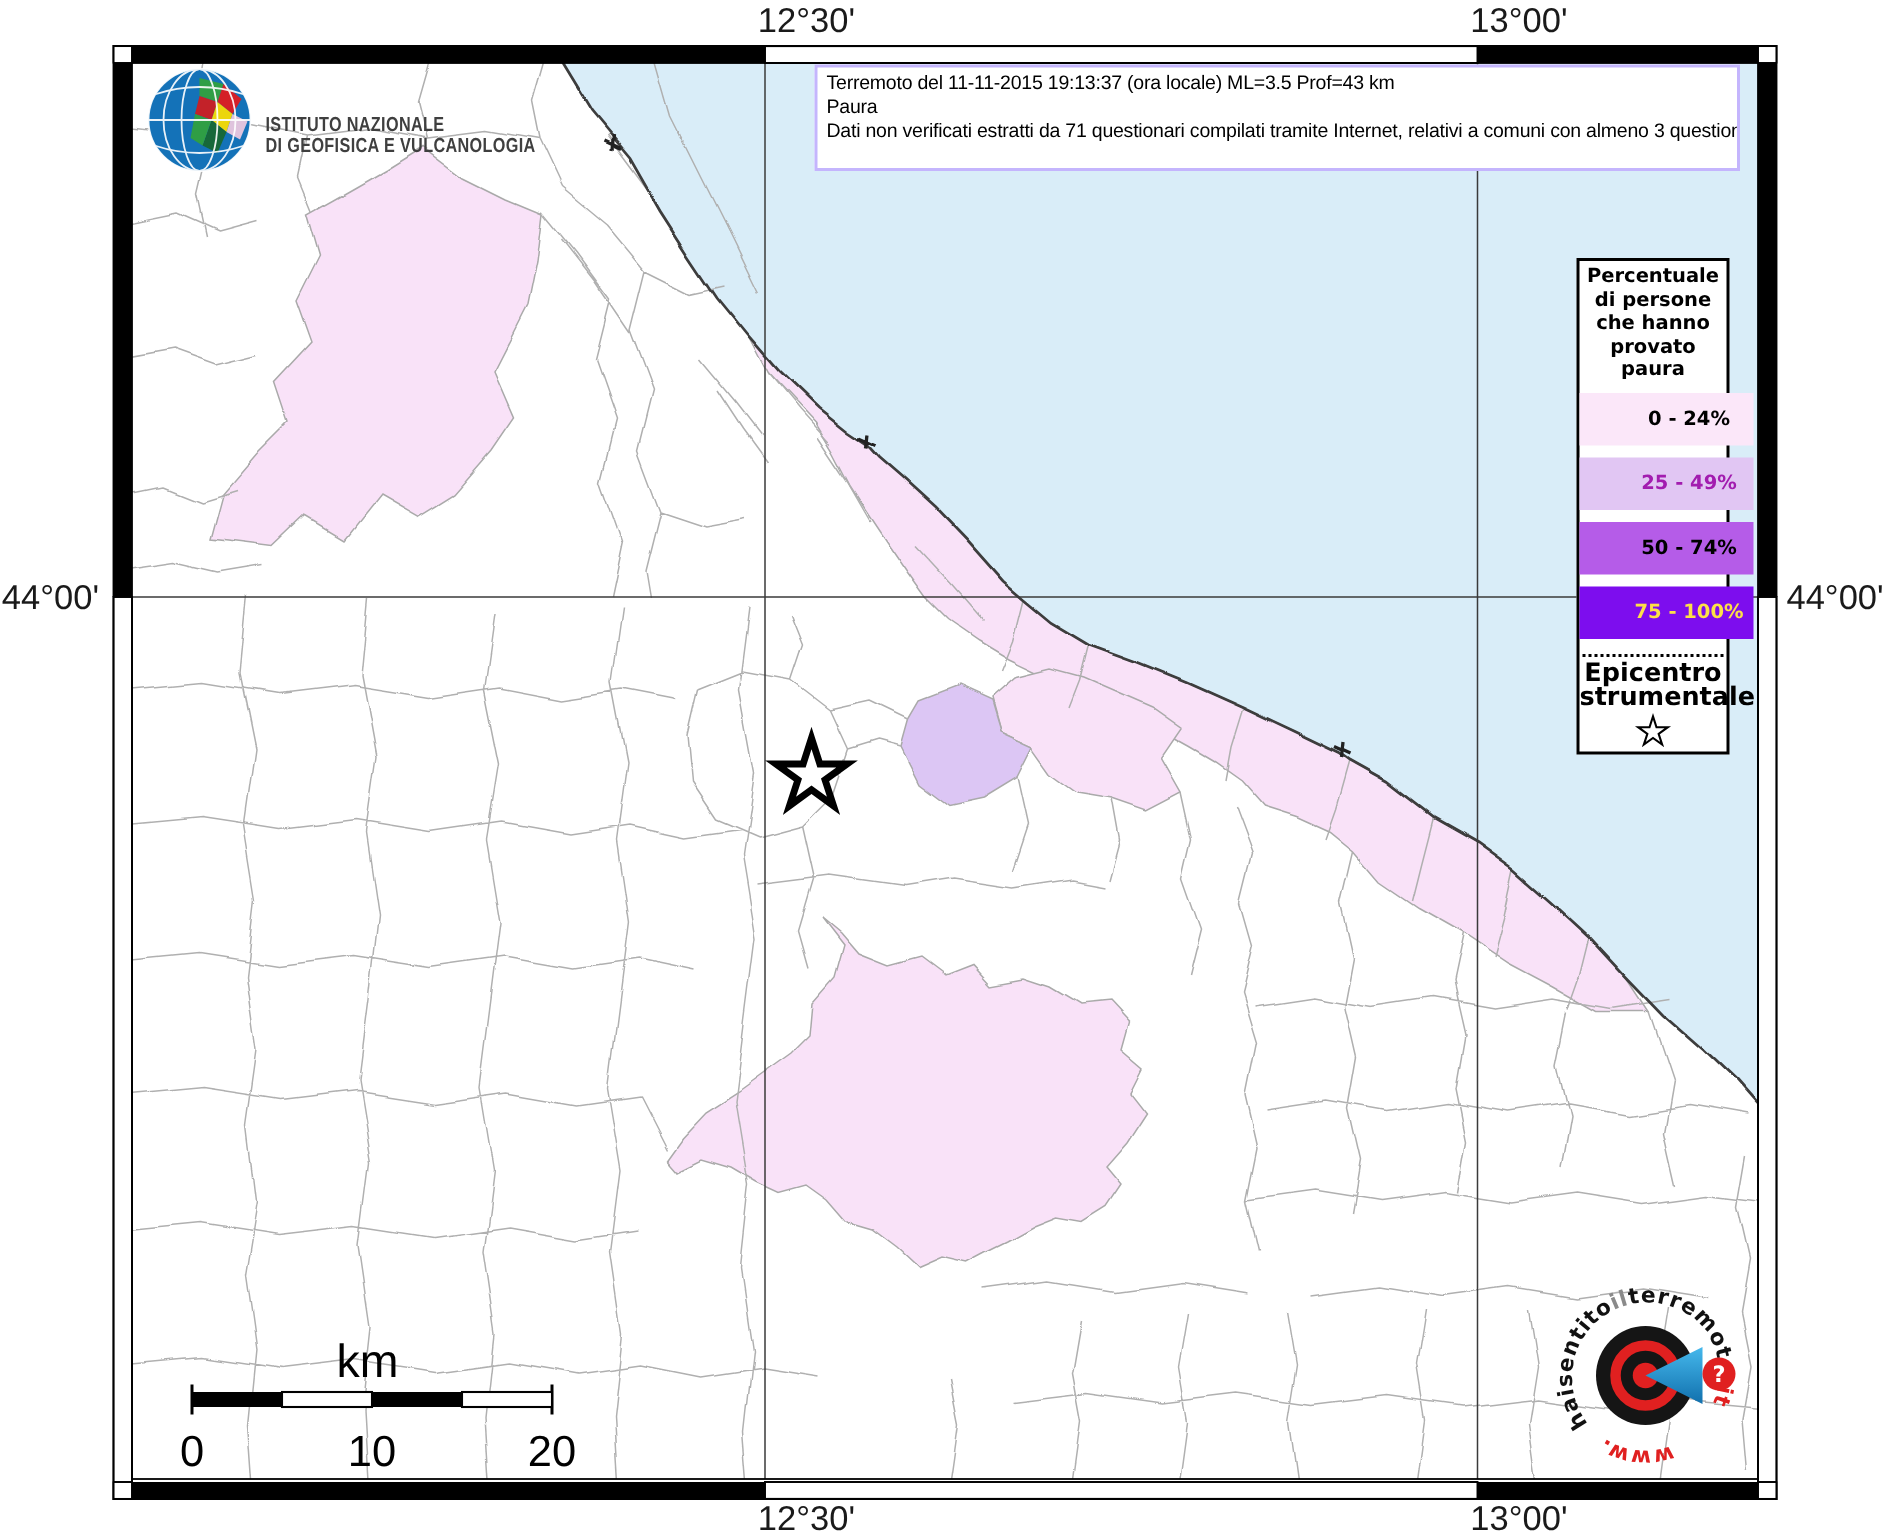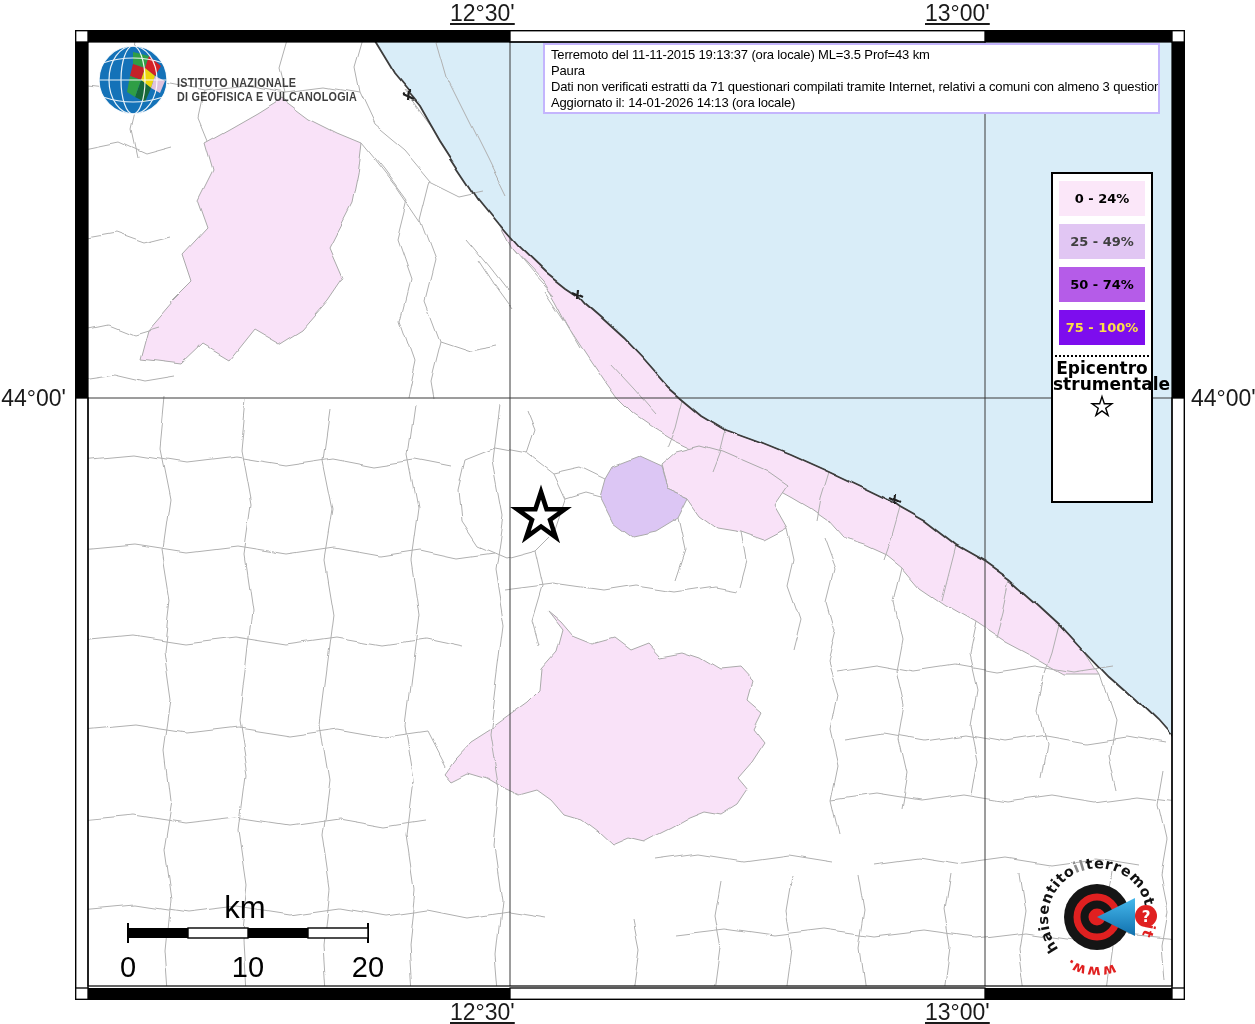--- a/index.html
+++ b/index.html
@@ -2,41 +2,41 @@
 <html><head>
 <meta charset="utf-8">
 <style>
   html,body{margin:0;padding:0;background:#ffffff;}
   #canvas{position:relative;width:1255px;height:1024px;background:#ffffff;overflow:hidden;
           font-family:"Liberation Sans",sans-serif;color:#000;}
   .abs{position:absolute;}
 
   
   .tick{font-size:23px;color:#1a1a1a;white-space:nowrap;}
-  .tick.center{width:120px;text-align:left;text-decoration:underline;}
+  .tick.center{width:120px;text-align:right;}
 
   
   #info-box{left:543px;top:43px;width:617px;height:71px;background:#fff;
             border:2px solid #c4b5fd;box-sizing:border-box;padding:2px 6px;
             font-size:13px;line-height:16px;letter-spacing:-0.15px;white-space:nowrap;overflow:hidden;}
 
   
   #ingv-logo{left:97px;top:44px;display:flex;align-items:center;}
   #ingv-text{margin:19px 0 0 8px;font-weight:bold;font-size:13.5px;line-height:14px;
              color:#3f3f3f;transform:scaleX(0.8);transform-origin:left top;white-space:nowrap;
              letter-spacing:0.3px;}
 
   
   #legend{left:1051px;top:172px;width:102px;height:331px;background:#fff;border:2px solid #000;
           box-sizing:border-box;text-align:center;font-family:"DejaVu Sans",sans-serif;}
   .legend-title{font-weight:bold;font-size:13px;line-height:15.5px;padding-top:3px;}
   .swatch{width:86px;height:35px;margin:8px auto 0;display:flex;align-items:center;
-          justify-content:center;font-weight:bold;font-size:13px;}
+          justify-content:center;font-weight:bold;font-size:13px;padding-left:30px;}
   .swatch.s0{background:#fbe7f9;color:#000;}
-  .swatch.s1{background:#e1c6f3;color:#404040;}
+  .swatch.s1{background:#e1c6f3;color:#a21caf;}
   .swatch.s2{background:#b55ce8;color:#000000;}
   .swatch.s3{background:#7d0dee;color:#fde047;}
   .legend-divider{border-top:2px dotted #000;margin:10px 2px 3px;}
   .legend-epi{font-weight:bold;font-size:17px;line-height:16px;}
   #legend-star{margin-top:2px;}
 </style>
 </head>
 <body>
 
 <div id="canvas">
@@ -192,21 +192,20 @@
   <div class="abs tick center" style="left:925px;top:0px;">13°00'</div>
   <div class="abs tick center" style="left:450px;top:999px;">12°30'</div>
   <div class="abs tick center" style="left:925px;top:999px;">13°00'</div>
   <div class="abs tick" style="left:0px;top:385px;width:66px;text-align:right;">44°00'</div>
   <div class="abs tick" style="left:1191px;top:385px;width:66px;text-align:left;">44°00'</div>
 
   <div id="info-box" class="abs">
     <div>Terremoto del 11-11-2015 19:13:37 (ora locale) ML=3.5 Prof=43 km</div>
     <div>Paura</div>
     <div>Dati non verificati estratti da 71 questionari compilati tramite Internet, relativi a comuni con almeno 3 questionari.</div>
-    <div>Aggiornato il: 14-01-2026 14:13 (ora locale)</div>
   </div>
 
   <div id="ingv-logo" class="abs">
     <svg width="72" height="72" viewBox="0 0 72 72">
       <circle cx="36" cy="36" r="34" fill="#1472b8"></circle>
       <polygon points="36,8 52,12 48,24 36,20" fill="#2f9e45"></polygon>
       <polygon points="52,12 64,22 58,32 48,24" fill="#d42027"></polygon>
       <polygon points="36,20 48,24 44,36 33,32" fill="#c32229"></polygon>
       <polygon points="48,24 58,32 54,44 44,36" fill="#ecd60c"></polygon>
       <polygon points="58,32 68,37 63,49 54,44" fill="#dfc3dd"></polygon>
@@ -221,20 +220,27 @@
         <path d="M 6,53 Q 36,63 66,53"></path>
       </g>
     </svg>
     <div id="ingv-text">
       <div>ISTITUTO NAZIONALE</div>
       <div>DI GEOFISICA E VULCANOLOGIA</div>
     </div>
   </div>
 
   <div id="legend" class="abs">
+    <div class="legend-title">
+      <div>Percentuale</div>
+      <div>di persone</div>
+      <div>che hanno</div>
+      <div>provato</div>
+      <div>paura</div>
+    </div>
     <div class="swatch s0" style="margin-top:7px;">0 - 24%</div>
     <div class="swatch s1">25 - 49%</div>
     <div class="swatch s2">50 - 74%</div>
     <div class="swatch s3">75 - 100%</div>
     <div class="legend-divider"></div>
     <div class="legend-epi">
       <div>Epicentro</div>
       <div>strumentale</div>
     </div>
     <svg id="legend-star" width="26" height="26" viewBox="-15 -15 30 30">

